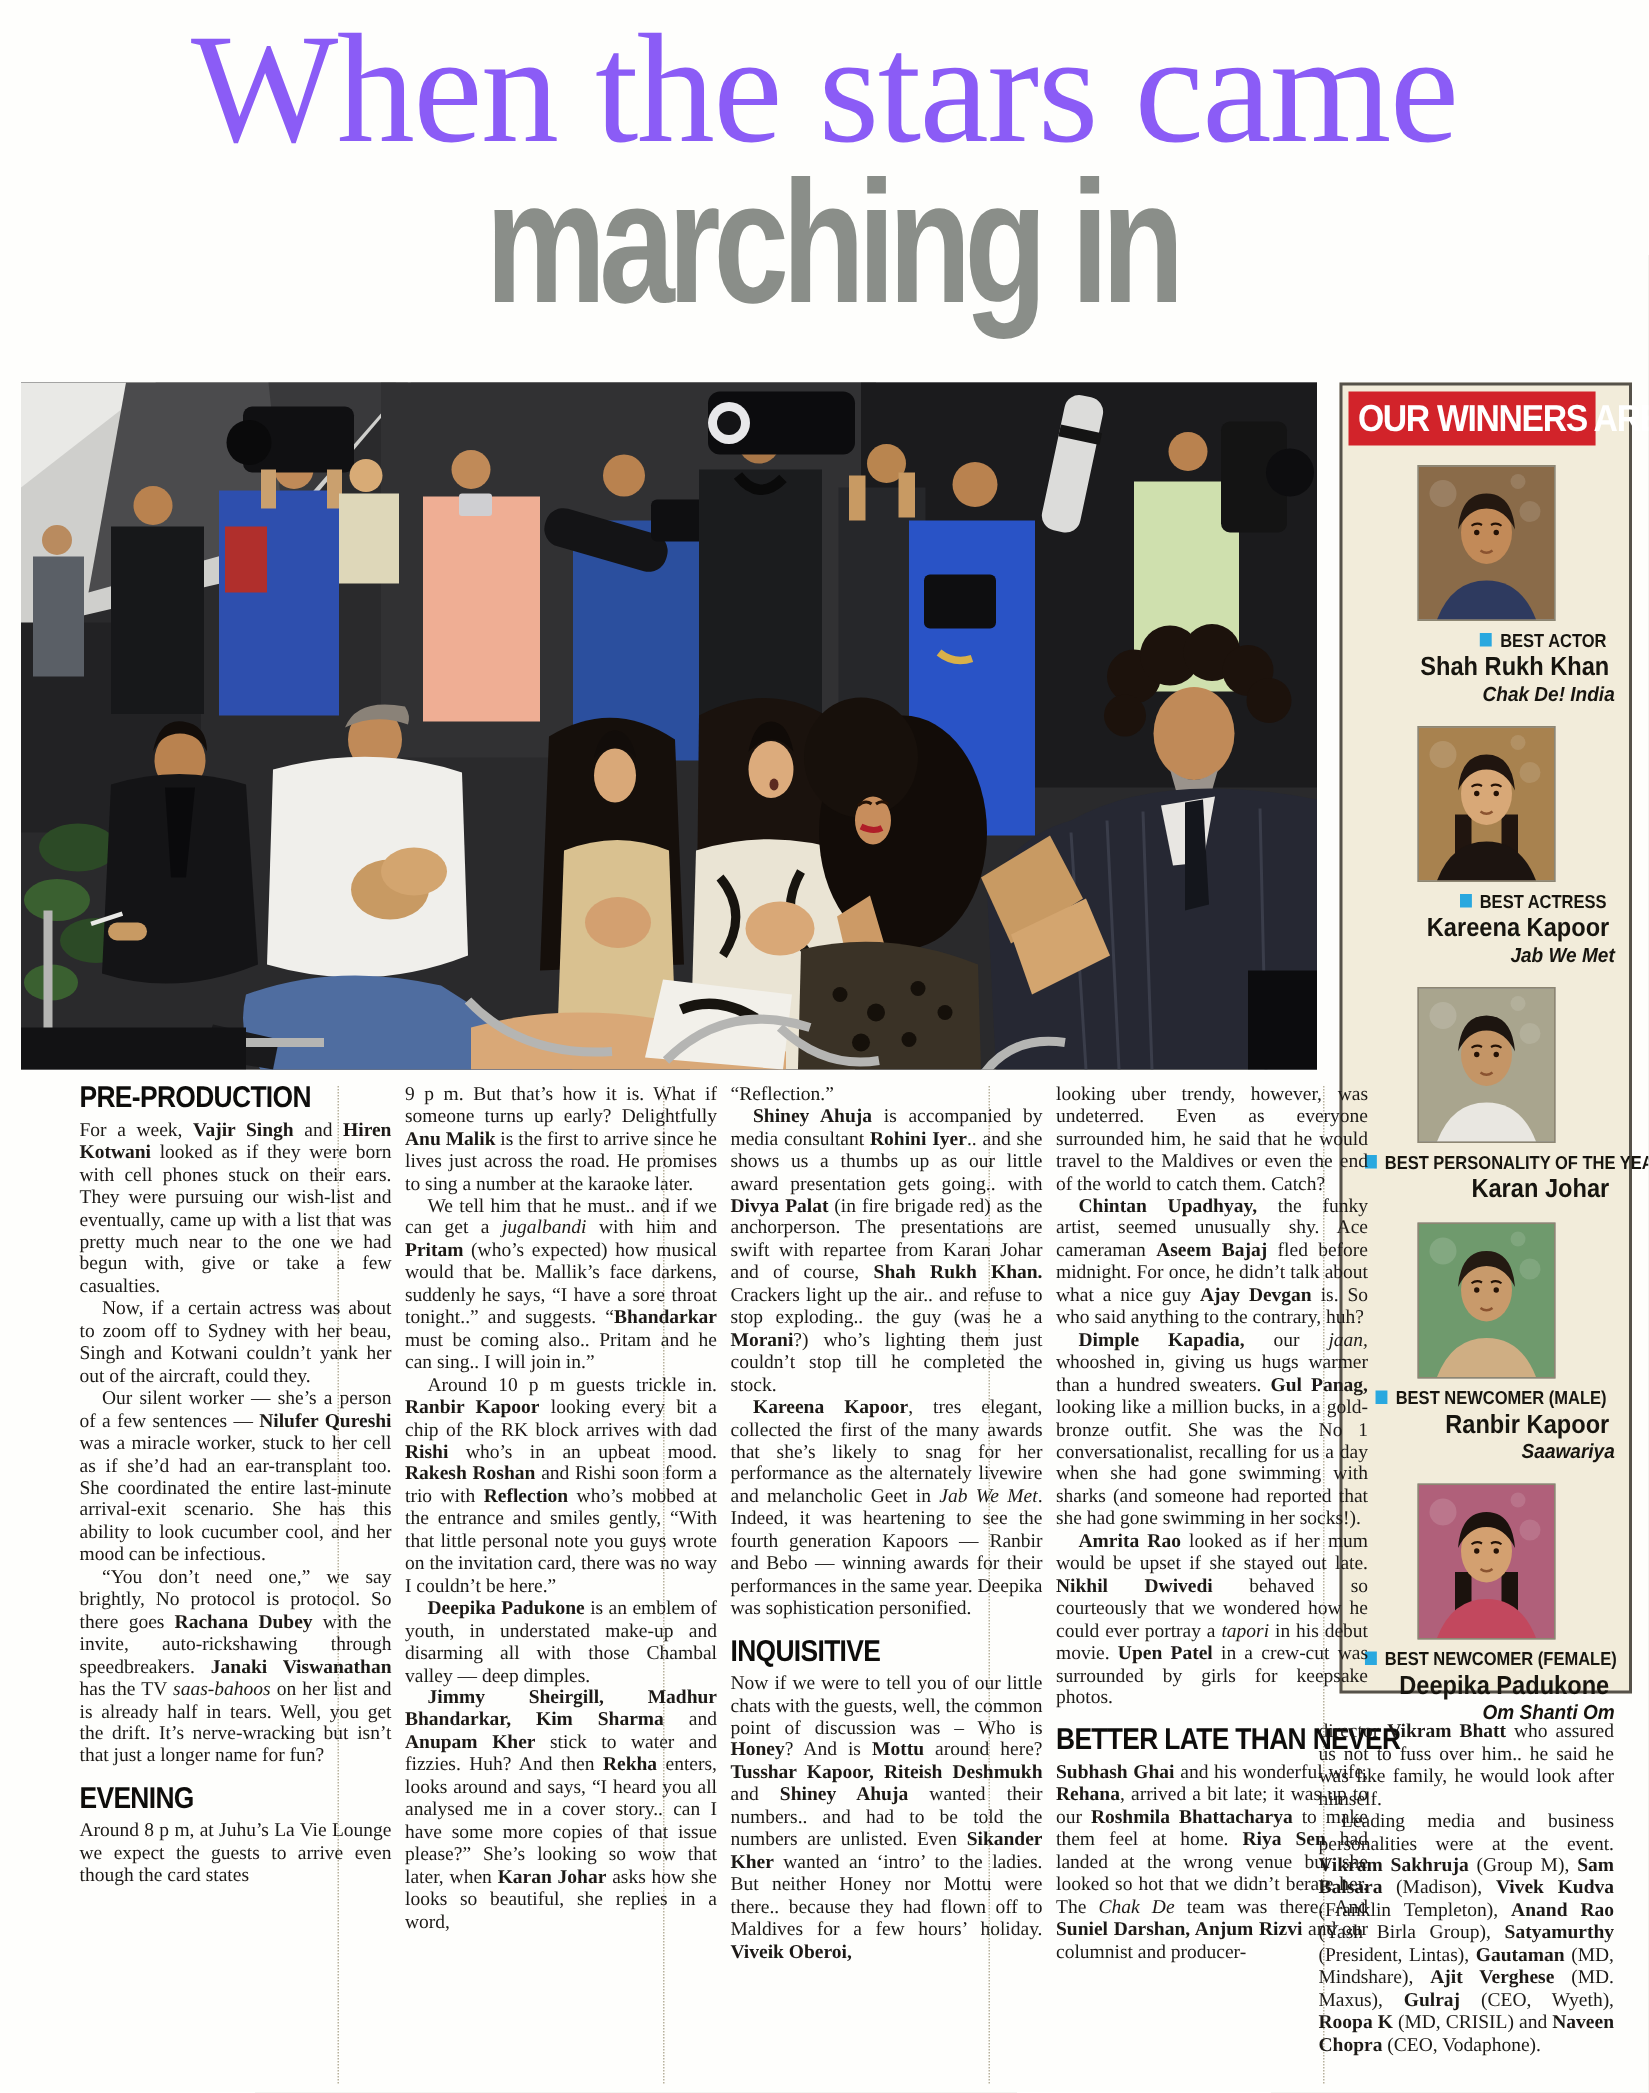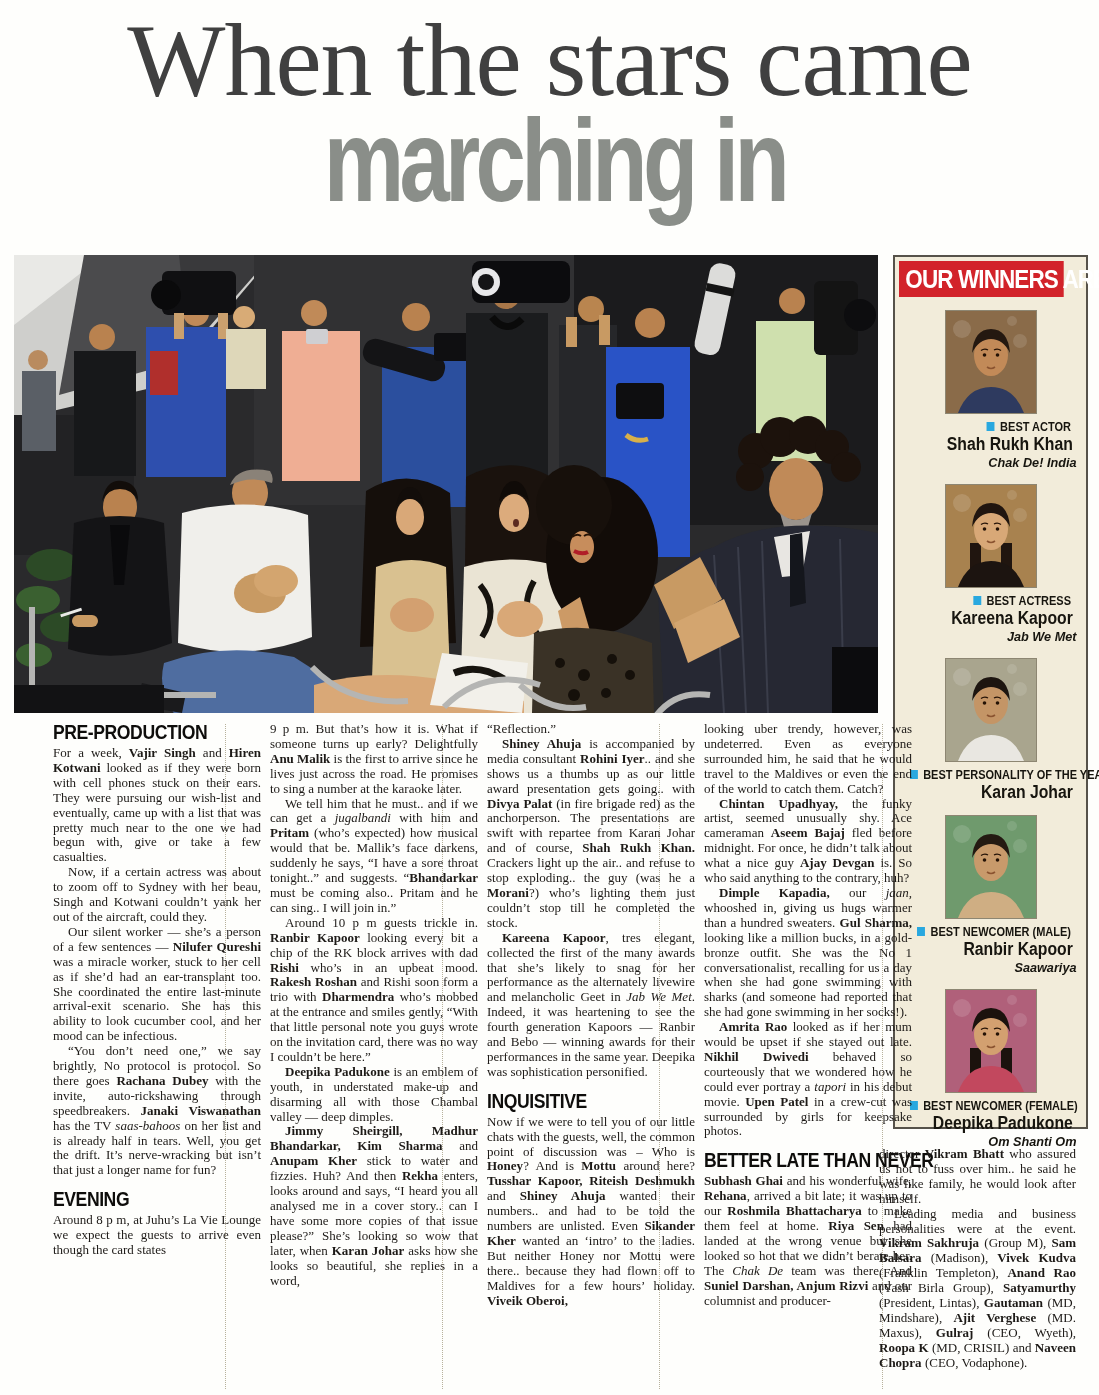--- a/index.html
+++ b/index.html
@@ -46,21 +46,21 @@
 
   .vsep{position:absolute;top:724px;bottom:6px;width:0;border-left:1px dotted #b7b19c;}
   .vs1{left:225px;} .vs2{left:442px;} .vs3{left:659px;} .vs4{left:882px;}
 </style>
 </head>
 <body>
 
 <div class="page">
 
   <div class="headline">
-    <div class="hl1" style="color: #404040;">When the stars came</div>
+    <div class="hl1" style="color: #8b5cf6;">When the stars came</div>
     <div class="hl2" style="color: rgb(138, 142, 137);">marching in</div>
   </div>
 
   <div class="photo">
     <svg width="864" height="458" viewBox="0 0 864 458" aria-hidden="true">
       <rect width="864" height="458" fill="#2a2a2c"></rect>
 
       <polygon points="0,0 260,0 150,130 0,165" fill="#cfcfcc"></polygon>
       <polygon points="0,0 90,0 0,70" fill="#e9e9e6"></polygon>
       <polygon points="70,0 250,0 135,115 45,140" fill="#4b4b4d"></polygon>
@@ -337,35 +337,35 @@
         <p class="noindent">For a week, <b>Vajir Singh</b> and <b>Hiren Kotwani</b> looked as if they were born with cell phones stuck on their ears. They were pursuing our wish-list and eventually, came up with a list that was pretty much near to the one we had begun with, give or take a few casualties.</p>
         <p>Now, if a certain actress was about to zoom off to Sydney with her beau, Singh and Kotwani couldn’t yank her out of the aircraft, could they.</p>
         <p>Our silent worker — she’s a person of a few sentences — <b>Nilufer Qureshi</b> was a miracle worker, stuck to her cell as if she’d had an ear-transplant too. She coordinated the entire last-minute arrival-exit scenario. She has this ability to look cucumber cool, and her mood can be infectious.</p>
         <p>“You don’t need one,” we say brightly, No protocol is protocol. So there goes <b>Rachana Dubey</b> with the invite, auto-rickshawing through speedbreakers. <b>Janaki Viswanathan</b> has the TV <i>saas-bahoos</i> on her list and is already half in tears. Well, you get the drift. It’s nerve-wracking but isn’t that just a longer name for fun?</p>
         <h3>EVENING</h3>
         <p class="noindent">Around 8 p m, at Juhu’s La Vie Lounge we expect the guests to arrive even though the card states</p>
       </div>
     <div class="col" id="col2">
         <p class="noindent">9 p m. But that’s how it is. What if someone turns up early? Delightfully <b>Anu Malik</b> is the first to arrive since he lives just across the road. He promises to sing a number at the karaoke later.</p>
         <p>We tell him that he must.. and if we can get a <i>jugalbandi</i> with him and <b>Pritam</b> (who’s expected) how musical would that be. Mallik’s face darkens, suddenly he says, “I have a sore throat tonight..” and suggests. “<b>Bhandarkar</b> must be coming also.. Pritam and he can sing.. I will join in.”</p>
-        <p>Around 10 p m guests trickle in. <b>Ranbir Kapoor</b> looking every bit a chip of the RK block arrives with dad <b>Rishi</b> who’s in an upbeat mood. <b>Rakesh Roshan</b> and Rishi soon form a trio with <b>Dharmendra</b> who’s mobbed at the entrance and smiles gently, “With that little personal note you guys wrote on the invitation card, there was no way I couldn’t be here.”</p>
+        <p>Around 10 p m guests trickle in. <b>Ranbir Kapoor</b> looking every bit a chip of the RK block arrives with dad <b>Rishi</b> who’s in an upbeat mood. <b>Rakesh Roshan</b> and Rishi soon form a trio with <b>Reflection</b> who’s mobbed at the entrance and smiles gently, “With that little personal note you guys wrote on the invitation card, there was no way I couldn’t be here.”</p>
         <p><b>Deepika Padukone</b> is an emblem of youth, in understated make-up and disarming all with those Chambal valley — deep dimples.</p>
         <p><b>Jimmy Sheirgill, Madhur Bhandarkar, Kim Sharma</b> and <b>Anupam Kher</b> stick to water and fizzies. Huh?  And then <b>Rekha</b> enters, looks around and says, “I heard you all analysed me in a cover story.. can I have some more copies of that issue please?” She’s looking so wow that later, when <b>Karan Johar</b> asks how she looks so beautiful, she replies in a word,</p>
       </div>
     <div class="col" id="col3">
         <p class="noindent">“Reflection.”</p>
         <p><b>Shiney Ahuja</b> is accompanied by media consultant <b>Rohini Iyer</b>.. and she shows us a thumbs up as our little award presentation gets going.. with <b>Divya Palat</b> (in fire brigade red) as the anchorperson. The presentations are swift with repartee from Karan Johar and of course, <b>Shah Rukh Khan.</b> Crackers light up the air.. and refuse to stop exploding.. the guy (was he a <b>Morani</b>?) who’s lighting them just couldn’t stop till he completed the stock.</p>
         <p><b>Kareena Kapoor</b>, tres elegant, collected the first of the many awards that she’s likely to snag for her performance as the alternately livewire and melancholic Geet in <i>Jab We Met</i>. Indeed, it was heartening to see the fourth generation Kapoors — Ranbir and Bebo — winning awards for their performances in the same year. Deepika was sophistication personified.</p>
         <h3>INQUISITIVE</h3>
         <p class="noindent">Now if we were to tell you of our little chats with the guests, well, the common point of discussion was – Who is <b>Honey</b>? And is <b>Mottu</b> around here? <b>Tusshar Kapoor, Riteish Deshmukh</b> and <b>Shiney Ahuja</b> wanted their numbers.. and had to be told the numbers are unlisted. Even <b>Sikander Kher</b> wanted an ‘intro’ to the ladies. But neither Honey nor Mottu were there.. because they had flown off to Maldives for a few hours’ holiday. <b>Viveik Oberoi,</b></p>
       </div>
     <div class="col" id="col4">
         <p class="noindent">looking uber trendy, however, was undeterred. Even as everyone surrounded him, he said that he would travel to the Maldives or even the end of the world to catch them. Catch?</p>
         <p><b>Chintan Upadhyay,</b> the funky artist, seemed unusually shy. Ace cameraman <b>Aseem Bajaj</b> fled before midnight. For once, he didn’t talk about what a nice guy <b>Ajay Devgan</b> is. So who said anything to the contrary, huh?</p>
-        <p><b>Dimple Kapadia,</b> our <i>jaan,</i> whooshed in, giving us hugs warmer than a hundred sweaters. <b>Gul Sharma,</b> looking like a million bucks, in a gold-bronze outfit. She was the No 1 conversationalist, recalling for us a day when she had gone swimming with sharks (and someone had reported that she had gone swimming in her socks!).</p>
+        <p><b>Dimple Kapadia,</b> our <i>jaan,</i> whooshed in, giving us hugs warmer than a hundred sweaters. <b>Gul Panag,</b> looking like a million bucks, in a gold-bronze outfit. She was the No 1 conversationalist, recalling for us a day when she had gone swimming with sharks (and someone had reported that she had gone swimming in her socks!).</p>
         <p><b>Amrita Rao</b> looked as if her mum would be upset if she stayed out late. <b>Nikhil Dwivedi</b> behaved so courteously that we wondered how he could ever portray a <i>tapori</i> in his debut movie. <b>Upen Patel</b> in a crew-cut was surrounded by girls for keepsake photos.</p>
         <h3>BETTER LATE THAN NEVER</h3>
         <p class="noindent"><b>Subhash Ghai</b> and his wonderful wife, <b>Rehana</b>, arrived a bit late; it was up to our <b>Roshmila Bhattacharya</b> to make them feel at home. <b>Riya Sen</b> had landed at the wrong venue but she looked so hot that we didn’t berate her. The <i>Chak De</i> team was there. And <b>Suniel Darshan, Anjum Rizvi</b> and our columnist and producer-</p>
       </div>
     <div class="col" id="col5">
         <p class="noindent">director <b>Vikram Bhatt</b> who assured us not to fuss over him.. he said he was like family, he would look after himself.</p>
         <p>Leading media and business personalities were at the event. <b>Vikram Sakhruja</b> (Group M), <b>Sam Balsara</b> (Madison), <b>Vivek Kudva</b> (Franklin Templeton), <b>Anand Rao</b> (Yash Birla Group), <b>Satyamurthy</b> (President, Lintas), <b>Gautaman</b> (MD, Mindshare), <b>Ajit Verghese</b> (MD. Maxus), <b>Gulraj</b> (CEO, Wyeth), <b>Roopa K</b> (MD, CRISIL) and <b>Naveen Chopra</b> (CEO, Vodaphone).</p>
       </div>
   </main>
 

